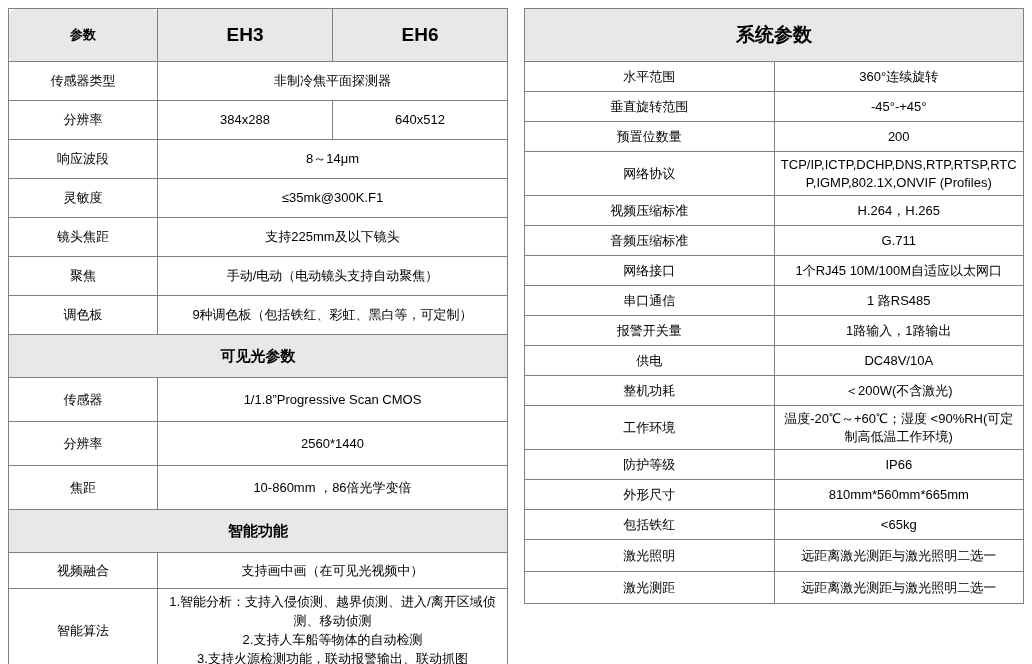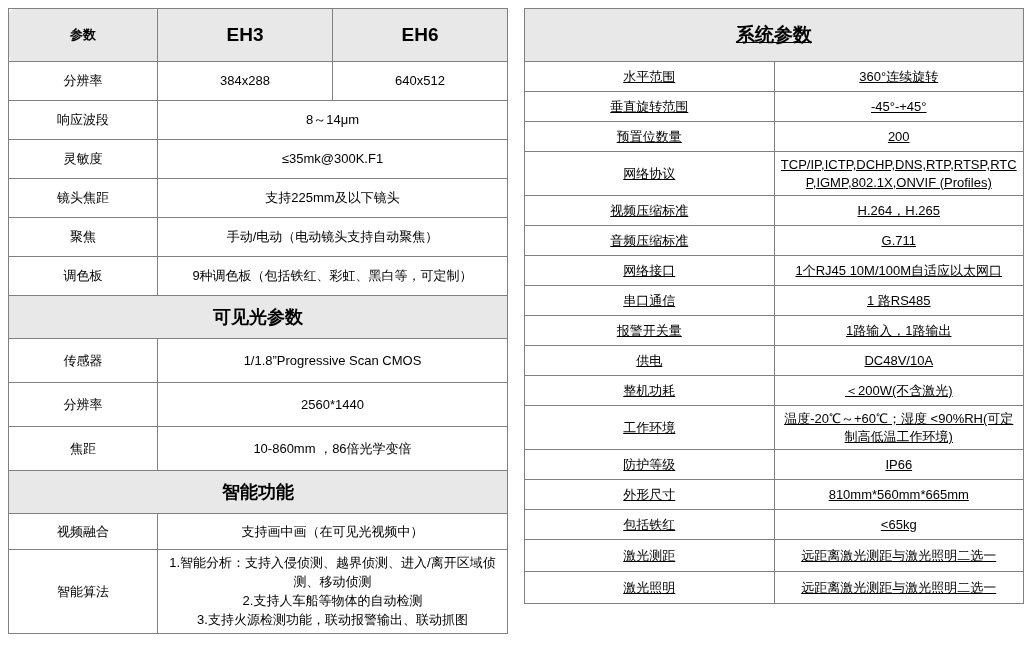--- a/index.html
+++ b/index.html
@@ -17,21 +17,21 @@
   .page {
     position: relative;
     width: 1032px;
     height: 664px;
     box-sizing: border-box;
     padding: 8px 8px 0 8px;
     display: flex;
     gap: 16px;
   }
   .col-left { width: 500px; flex: none; }
-  .col-right { width: 500px; flex: none; text-decoration: underline; }
+  .col-right { width: 500px; flex: none; }
 
   table {
     border-collapse: collapse;
     width: 100%;
     table-layout: fixed;
   }
   td, th {
     border: 1px solid #808080;
     padding: 4px 4px;
     font-size: 13px;
@@ -43,21 +43,21 @@
   }
   .hdr td, .hdr th {
     background: #e8e8e8;
     font-weight: bold;
     font-size: 19px;
     height: 44px;
   }
   .section td {
     background: #e8e8e8;
     font-weight: bold;
-    font-size: 18px;
+    font-size: 15px;
     height: 34px;
   }
   .label {
     width: 140px;
     border-radius: 6px;
   }
   .r-label {
     width: 130px;
   }
   .row-h td { height: 30px; }
@@ -73,20 +73,24 @@
   <div class="col-left">
     <table class="left-tbl">
       <tbody>
         <tr class="hdr">
           <td class="label">参数</td>
           <td>EH3</td>
           <td>EH6</td>
         </tr>
 
         <tr class="row-h">
+          <td class="label">传感器类型</td>
+          <td colspan="2">非制冷焦平面探测器</td>
+        </tr>
+        <tr class="row-h">
           <td class="label">分辨率</td>
           <td>384x288</td>
           <td>640x512</td>
         </tr>
         <tr class="row-h">
           <td class="label">响应波段</td>
           <td colspan="2">8～14μm</td>
         </tr>
         <tr class="row-h">
           <td class="label">灵敏度</td>
@@ -200,24 +204,24 @@
         </tr>
         <tr style="height:30px">
           <td class="r-label">外形尺寸</td>
           <td>810mm*560mm*665mm</td>
         </tr>
         <tr style="height:30px">
           <td class="r-label">包括铁红</td>
           <td>&lt;65kg</td>
         </tr>
         <tr style="height:32px">
+          <td class="r-label">激光照明</td>
+          <td>远距离激光测距与激光照明二选一</td>
+        </tr>
+        <tr style="height:32px">
           <td class="r-label">激光测距</td>
-          <td>远距离激光测距与激光照明二选一</td>
-        </tr>
-        <tr style="height:32px">
-          <td class="r-label">激光照明</td>
           <td>远距离激光测距与激光照明二选一</td>
         </tr>
       </tbody>
     </table>
   </div>
 
 </div>
 
 </body></html>

